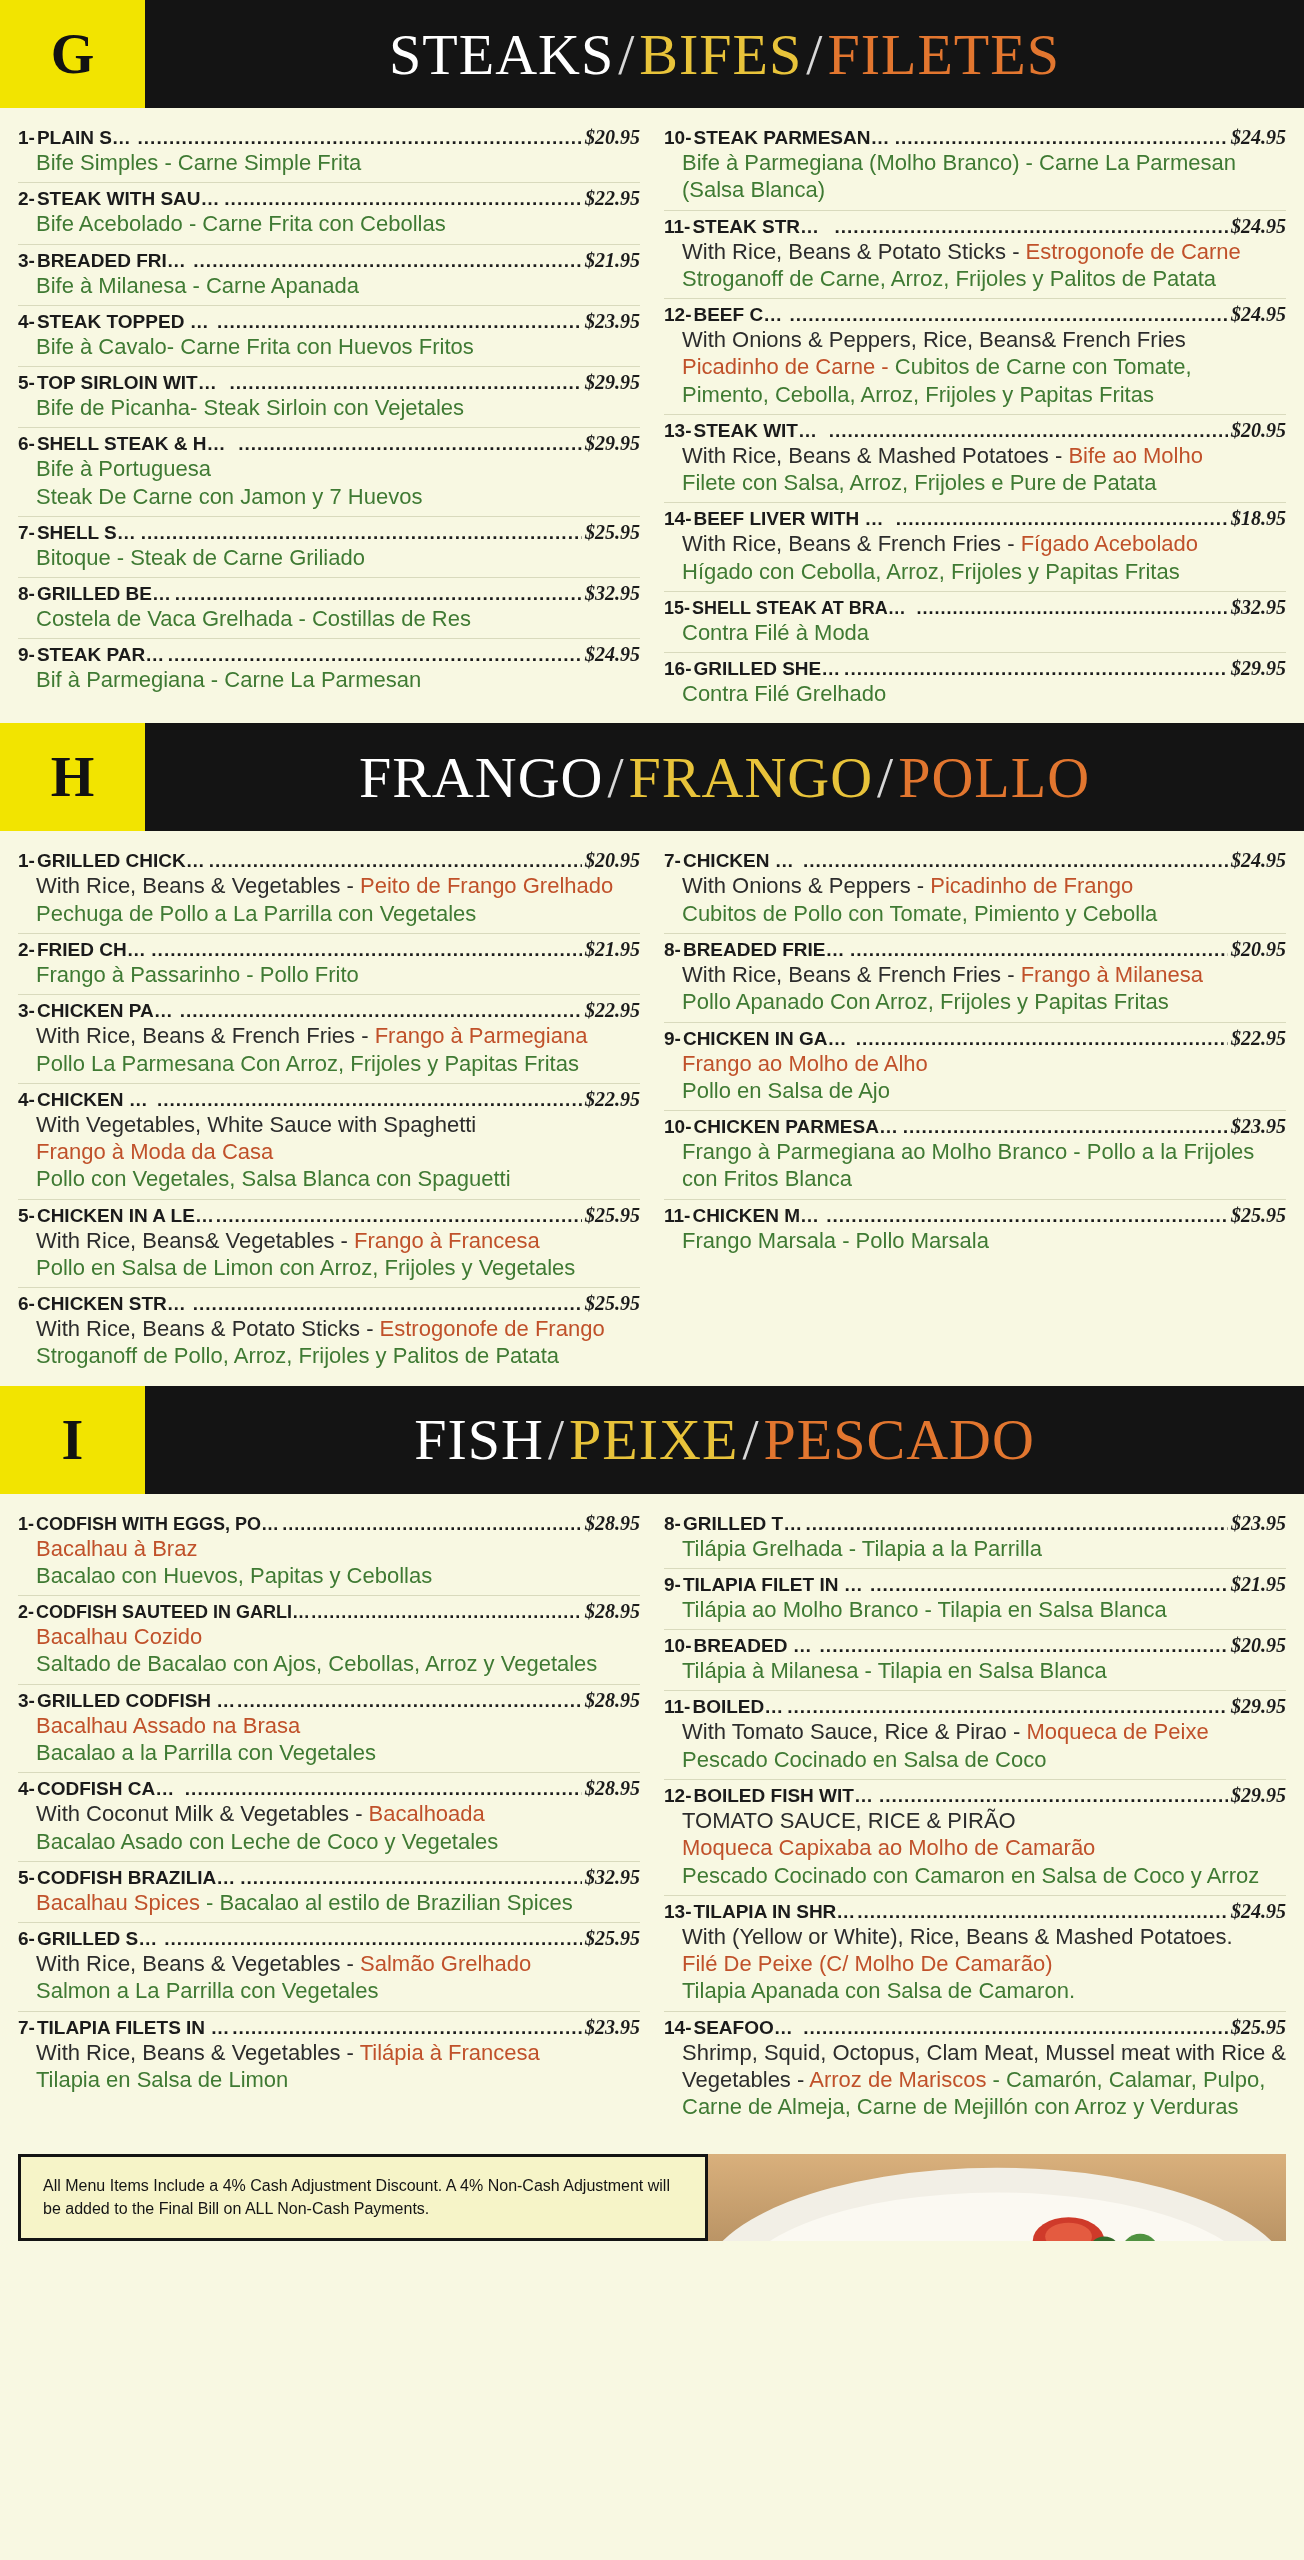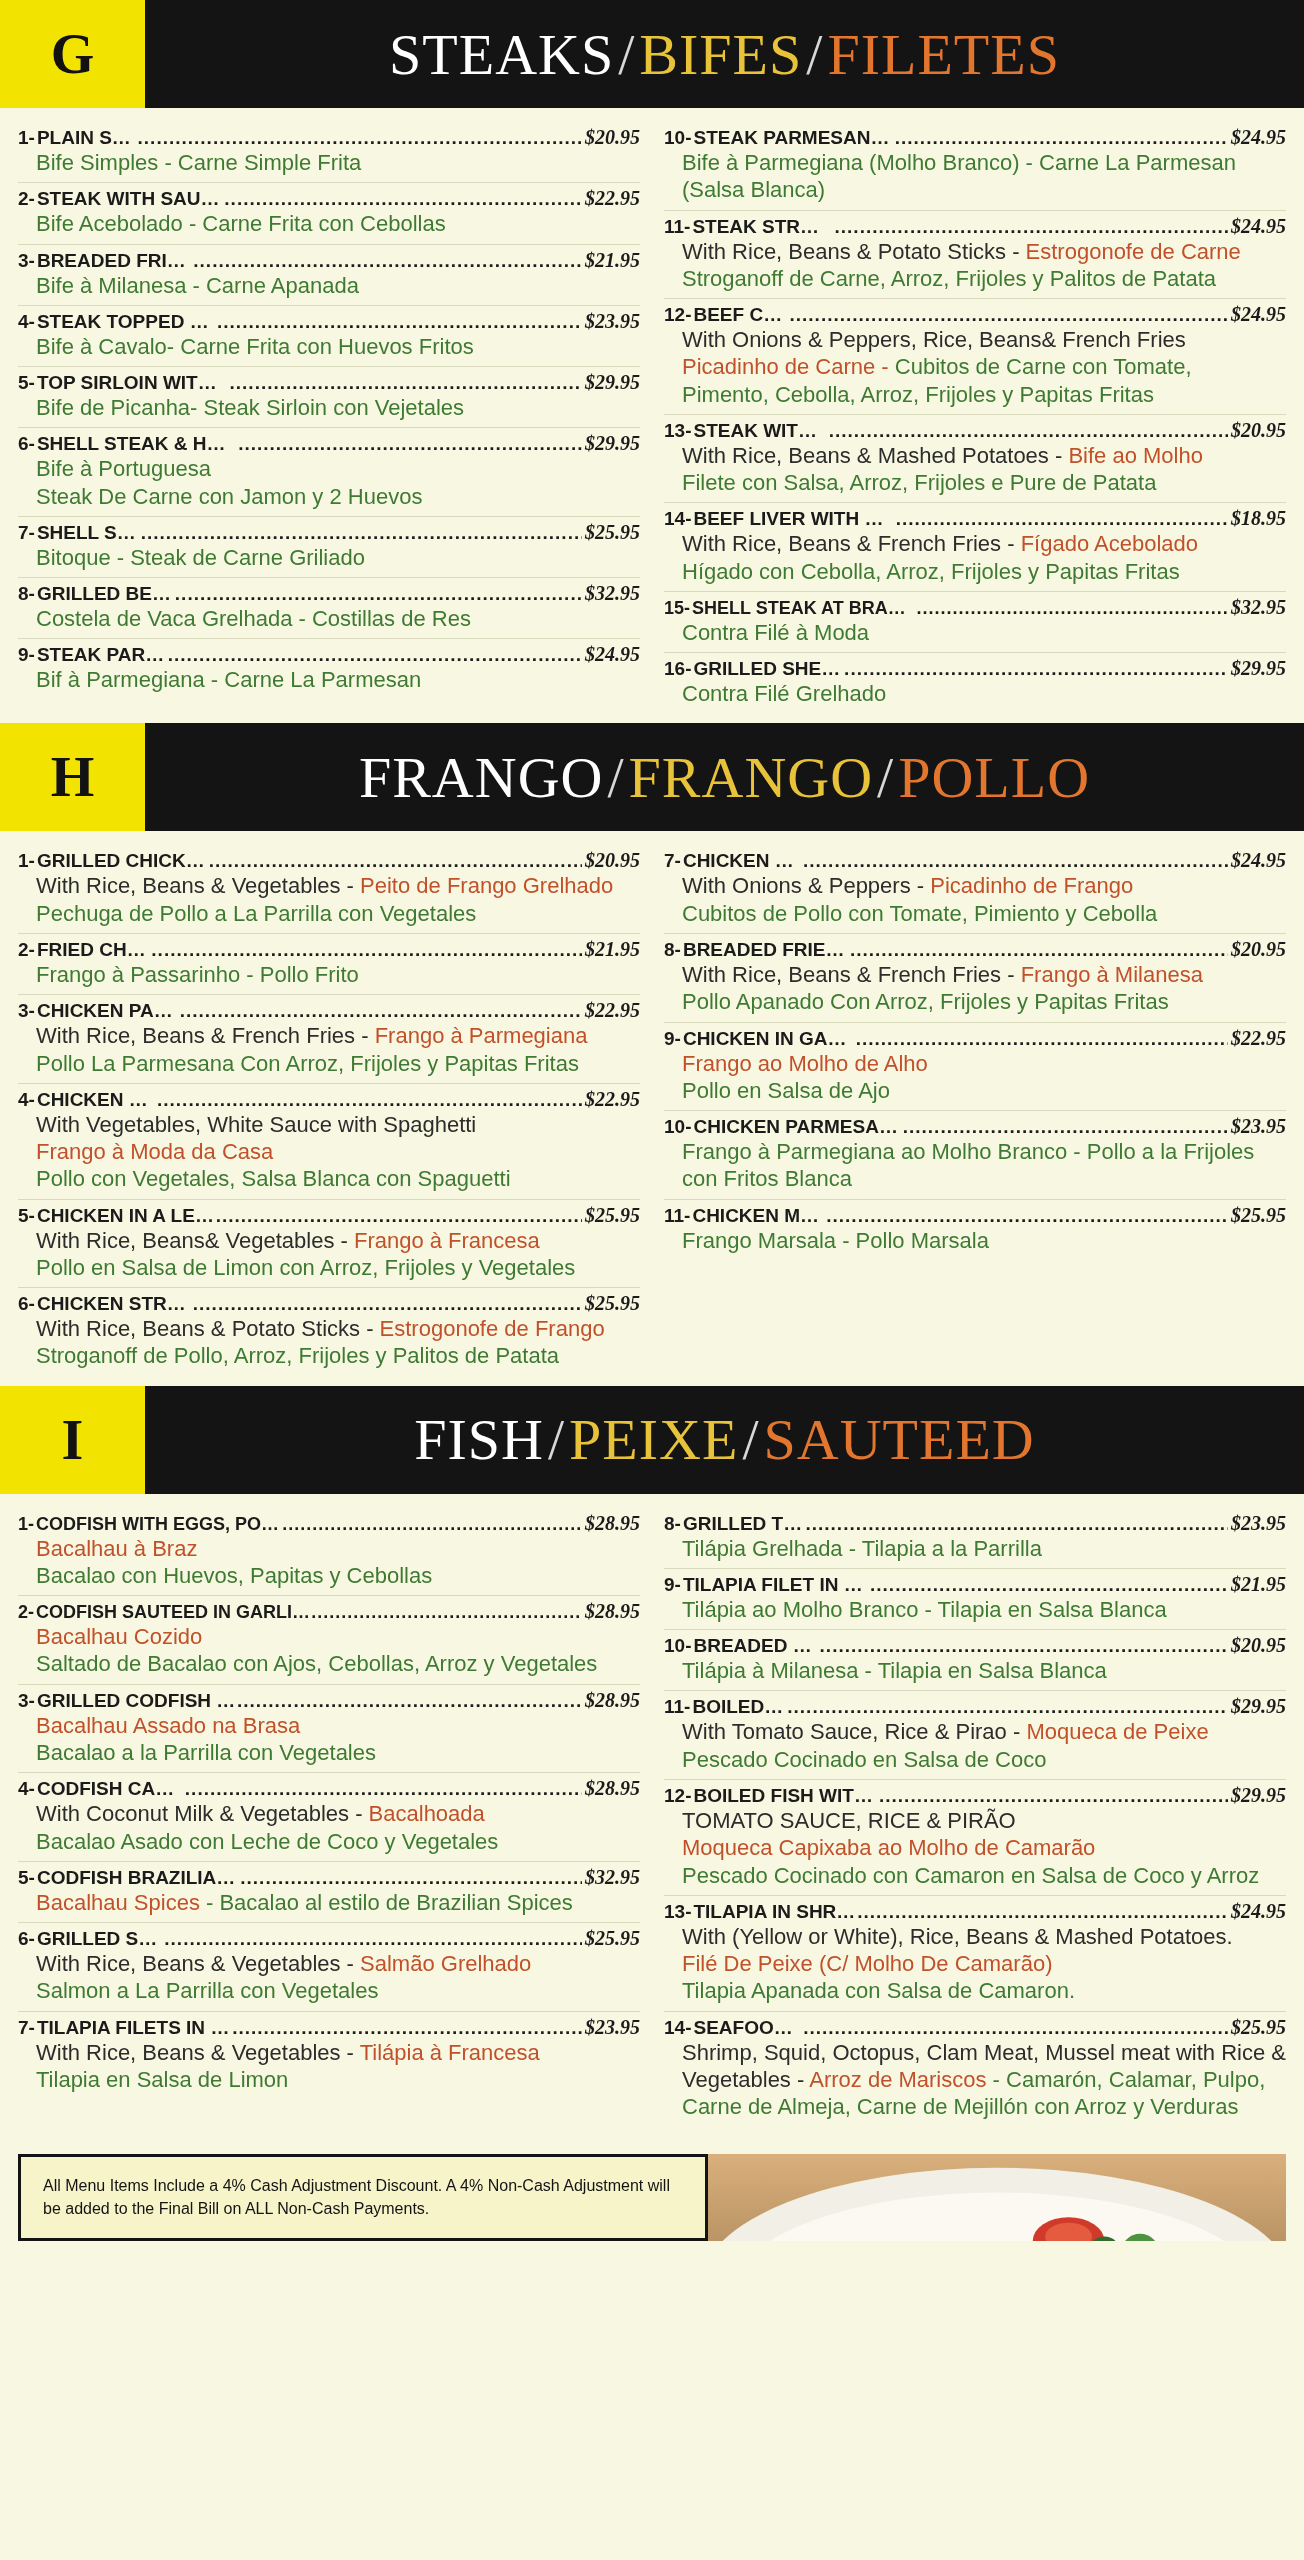--- a/index.html
+++ b/index.html
@@ -126,21 +126,21 @@
             </div>
             <div class="sub"><span class="g">Bife de Picanha- Steak Sirloin con Vejetales</span></div>
           </div>
           <div class="item">
             <div class="line1">
               <span class="num">6-</span>
               <span class="nm">SHELL STEAK &amp; HAM WITH 2 EGGS</span>
               <span class="dots">..........................................................................................</span>
               <span class="price">$29.95</span>
             </div>
-            <div class="sub"><span class="g">Bife à Portuguesa</span><br><span class="g">Steak De Carne con Jamon y 2 Huevos</span></div>
+            <div class="sub"><span class="g">Bife à Portuguesa</span><br><span class="g">Steak De Carne con Jamon y 7 Huevos</span></div>
           </div>
           <div class="item">
             <div class="line1">
               <span class="num">7-</span>
               <span class="nm">SHELL STEAK</span>
               <span class="dots">..........................................................................................</span>
               <span class="price">$25.95</span>
             </div>
             <div class="sub"><span class="g">Bitoque - Steak de Carne Griliado</span></div>
           </div>
@@ -344,21 +344,21 @@
           </div>
         </div>
       </div>
       <div class="sec-head">
         <div class="sec-letter">I</div>
         <div class="sec-title">
           <span class="w1">FISH</span>
           <span class="sl">/</span>
           <span class="w2">PEIXE</span>
           <span class="sl">/</span>
-          <span class="w3">SAUTEED</span>
+          <span class="w3">PESCADO</span>
         </div>
       </div>
       <div class="cols">
         <div class="col">
           <div class="item tight">
             <div class="line1">
               <span class="num">1-</span>
               <span class="nm">CODFISH WITH EGGS, POTATOES, ONIONS &amp; RICE</span>
               <span class="dots">..........................................................................................</span>
               <span class="price">$28.95</span>

